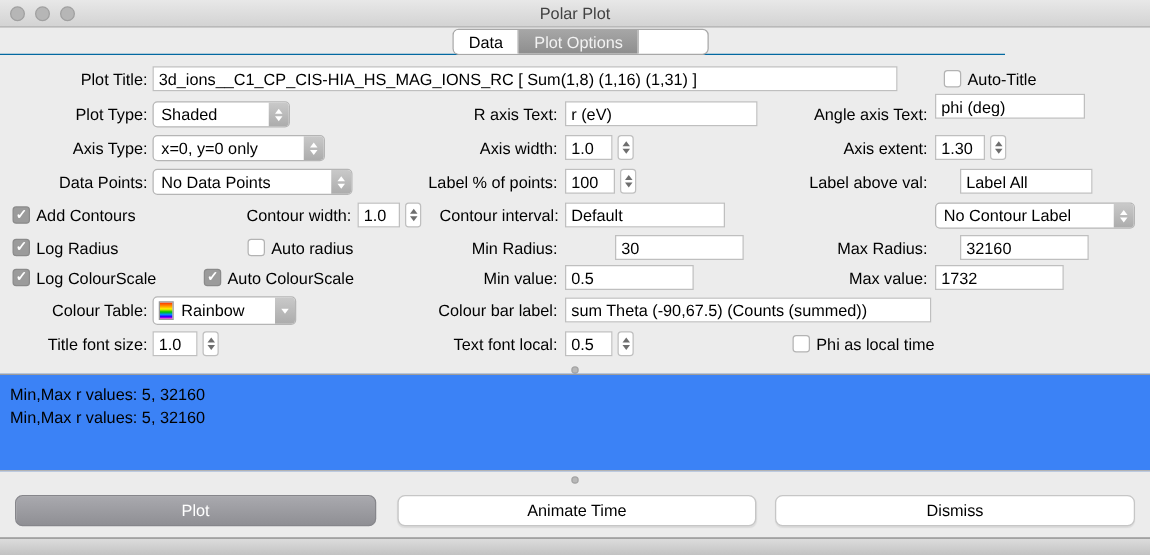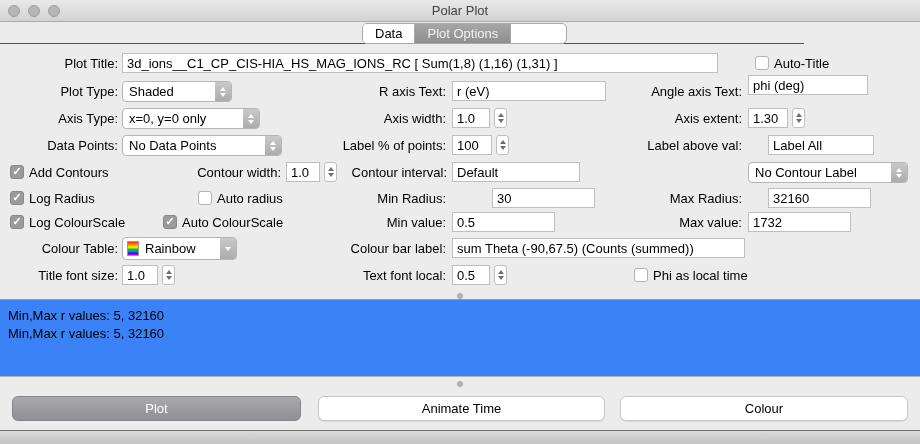--- a/index.html
+++ b/index.html
@@ -217,18 +217,18 @@
 
   <div id="status">
     <div class="status-line">Min,Max r values: 5, 32160</div>
     <div class="status-line">Min,Max r values: 5, 32160</div>
   </div>
 
   <span class="knob" style="left:457px;top:381px"></span>
 
   <div class="btn gray" style="left:12px;width:289px">Plot</div>
   <div class="btn white" style="left:318px;width:287px">Animate Time</div>
-  <div class="btn white" style="left:620px;width:288px">Colour</div>
+  <div class="btn white" style="left:620px;width:288px">Dismiss</div>
 
   <div id="footer-line"></div>
   <div id="footer"></div>
 
 </div>
 
 </body></html>

